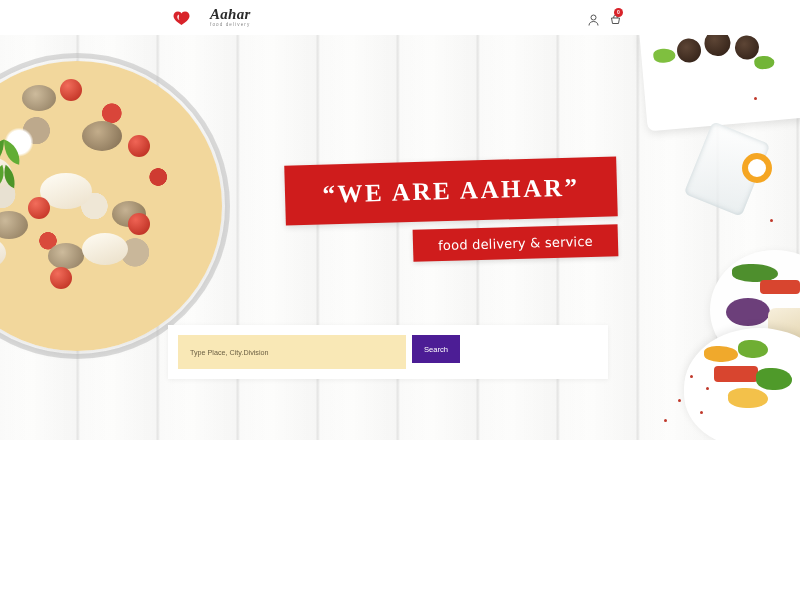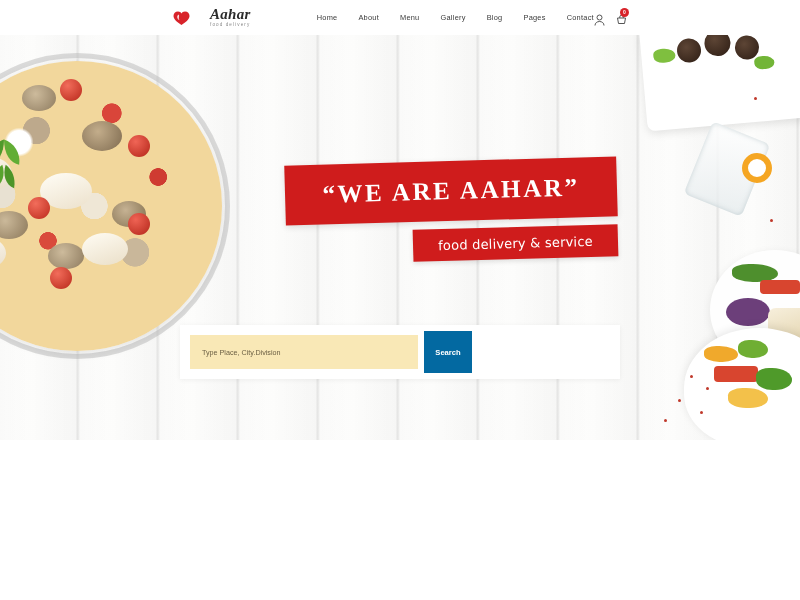--- a/index.html
+++ b/index.html
@@ -157,37 +157,37 @@
     display:flex; align-items:center; justify-content:center;
     box-shadow:0 2px 5px rgba(0,0,0,.12);
   }
   .banner-sub span {
     font-family:"DejaVu Sans", sans-serif;
     font-size:13px; color:#fff; letter-spacing:.2px; white-space:nowrap;
   }
 
   
   .search-bar {
-    position:absolute; left:180px; top:290px;
+    position:absolute; left:168px; top:290px;
     width:440px; height:54px; background:#fff;
-    display:flex; align-items:center; padding:10px;
+    display:flex; padding:10px;
     box-shadow:0 1px 5px rgba(0,0,0,.06);
   }
   .search-field {
     height:34px; background:#f9e8b6;
     display:flex; align-items:center; padding:0 12px;
     font-size:7.2px; color:#6b5f43; cursor:text;
   }
   .search-field.place { width:228px; }
   .search-field.rest  { width:145px; margin-left:9px; }
   .search-btn {
-    width:48px; height:42px; margin-left:6px;
-    background:#0369a1; color:#fff;
+    width:48px; height:28px; margin-left:6px;
+    background:#4c1d95; color:#fff;
     display:flex; align-items:center; justify-content:center;
-    font-size:7.6px; cursor:pointer;font-weight:bold;
+    font-size:7.6px; cursor:pointer;
   }
 
   
   .about {
     position:relative; width:800px; height:160px; background:#fff;
     padding-top:38px;
   }
 </style>
 </head>
 <body>
@@ -198,29 +198,20 @@
     <svg class="heart-icon" viewBox="0 0 34 30">
       <path d="M10 1C4.5 1 1 5 1 10c0 7 8.5 13 16 18 7.5-5 16-11 16-18 0-5-3.5-9-9-9-3.4 0-6 1.8-7 4.2C16 2.8 13.4 1 10 1z" fill="#d8232a"></path>
       <path d="M11 7c-2.2 1.6-3 4-2.4 6.6.5 2.2 2.2 4 4.4 4.8-1.4-2-1.8-4-1.2-6 .4-1.5 1.2-3.2 -0.8-5.4z" fill="#ffffff" opacity=".85"></path>
     </svg>
     <span class="logo-text">
       <span class="logo-name">Aahar</span>
       <span class="logo-sub">food delivery</span>
     </span>
   </div>
 
-  <nav class="nav">
-    <span class="nav-item active">Home</span>
-    <span class="nav-item">About</span>
-    <span class="nav-item">Menu</span>
-    <span class="nav-item">Gallery</span>
-    <span class="nav-item">Blog</span>
-    <span class="nav-item">Pages</span>
-    <span class="nav-item">Contact</span>
-  </nav>
 
   <div class="header-icons">
     <span class="hicon">
       <svg viewBox="0 0 22 24" width="11" height="12">
         <circle cx="11" cy="7" r="5" fill="none" stroke="#555" stroke-width="2"></circle>
         <path d="M2 23c0-5 4-8 9-8s9 3 9 8" fill="none" stroke="#555" stroke-width="2"></path>
       </svg>
     </span>
     <span class="hicon">
       <svg viewBox="0 0 22 22" width="11" height="12">

